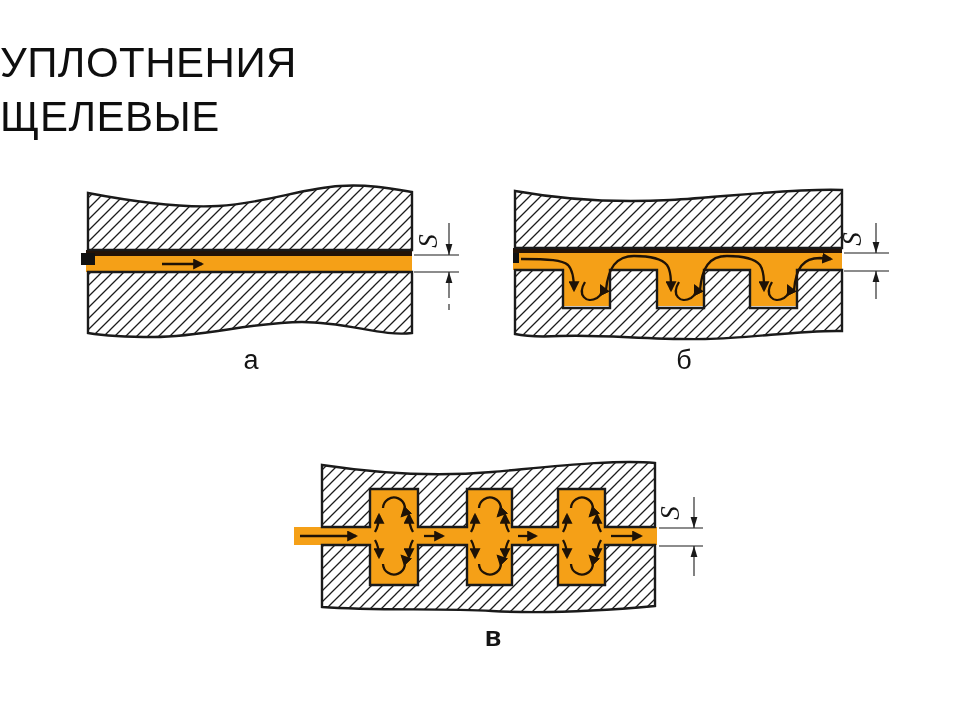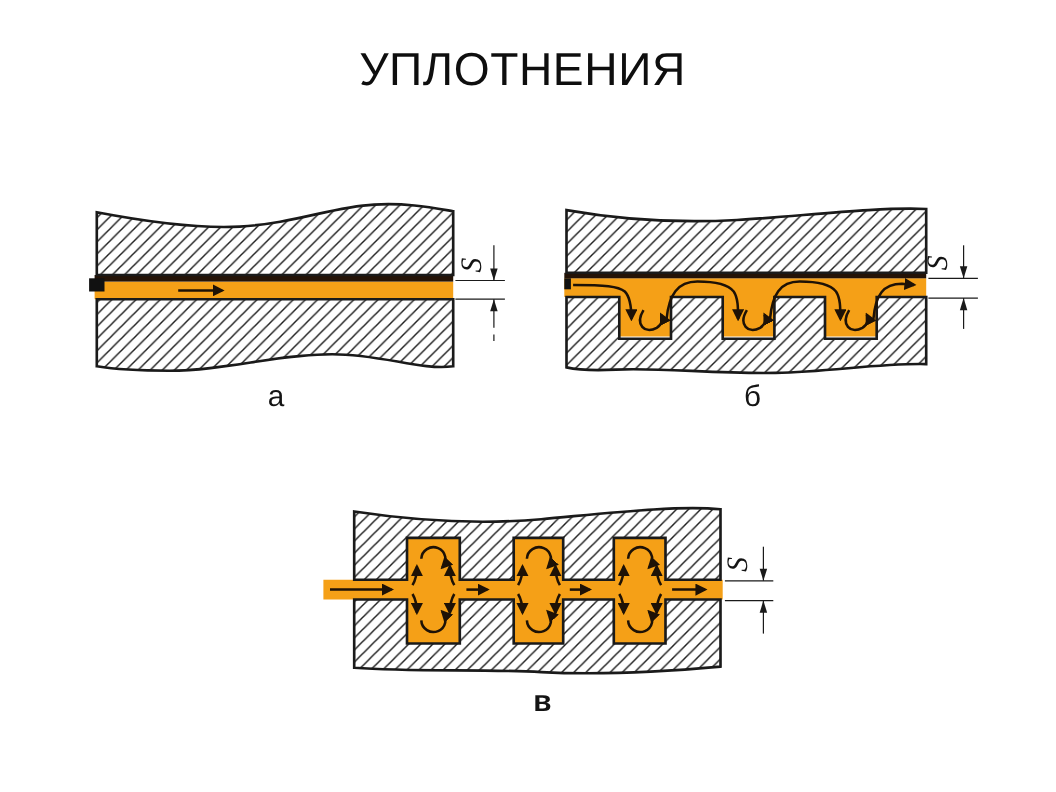--- a/index.html
+++ b/index.html
@@ -6,21 +6,20 @@
   .slide{
     position:relative;
     width:960px;height:720px;
     background:#ffffff;
     overflow:hidden;
     font-family:"Liberation Sans", sans-serif;
   }
   .title{
     position:absolute;
     left:0; right:10px; top:36px;
-    text-align:center;
     color:#0e0e0e;
     font-size:42px;
     line-height:54px;
     letter-spacing:0.5px;
     font-weight:400;
   }
   svg text.fig-label{
     font-family:"Liberation Sans", sans-serif;
     font-size:27px;
     fill:#141414;
@@ -36,20 +35,21 @@
   .flow{stroke:#1e1206;stroke-width:2.3;fill:none;}
   .block{fill:url(#hatch);stroke:#1a1a1a;stroke-width:2.4;}
 </style>
 </head>
 <body>
 
 <div class="slide">
 
   <div class="title">
     <div>УПЛОТНЕНИЯ</div>
+    <div>ЩЕЛЕВЫЕ</div>
   </div>
 
   <svg width="960" height="720" viewBox="0 0 960 720">
     <defs>
       <pattern id="hatch" width="11" height="11" patternUnits="userSpaceOnUse">
         <path d="M-2,2 L2,-2 M-2,13 L13,-2 M9,13 L13,9" stroke="#1c1c1c" stroke-width="1.3" fill="none"></path>
       </pattern>
       <marker id="ah" viewBox="0 0 10 10" refX="8" refY="5" markerWidth="11" markerHeight="11" markerUnits="userSpaceOnUse" orient="auto">
         <path d="M0,0 L10,5 L0,10 Z" fill="#1e1206"></path>
       </marker>

